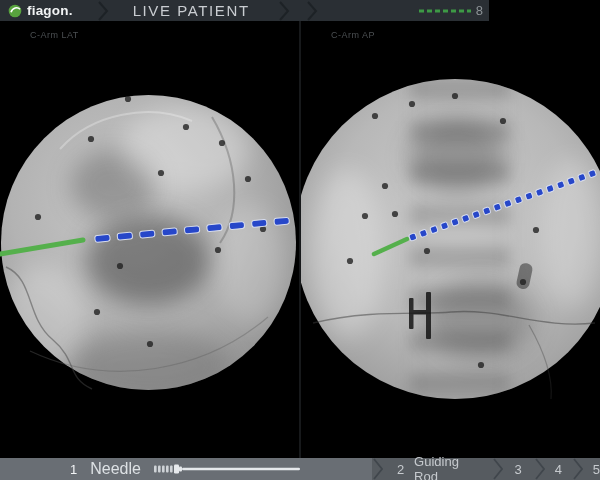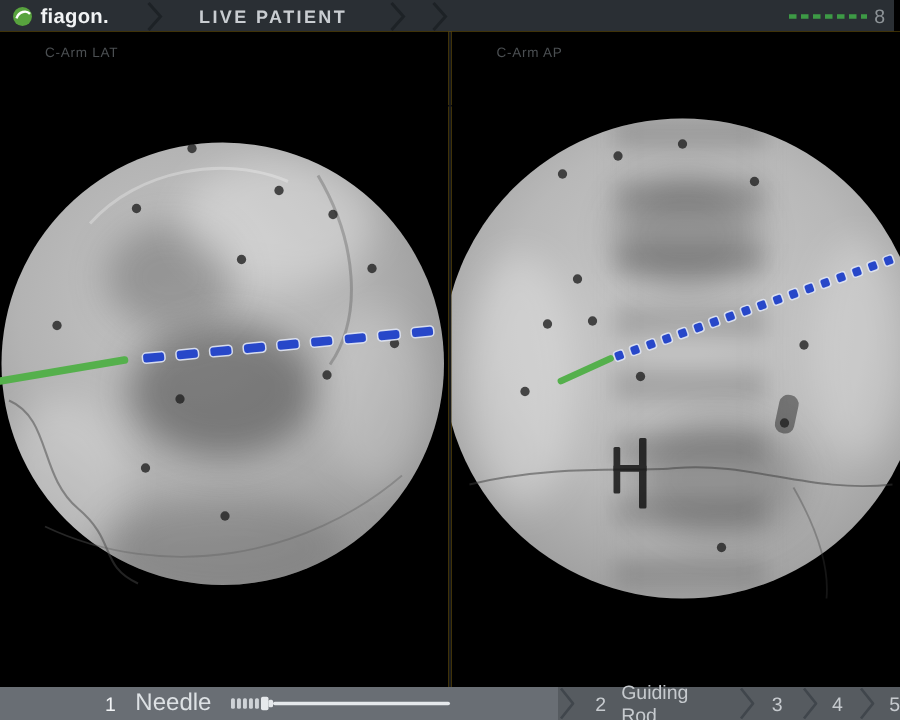--- a/index.html
+++ b/index.html
@@ -1,26 +1,26 @@
 <!DOCTYPE html>
 <html style="--green: #55b04c;"><head>
 <meta charset="utf-8">
 <style>
   * { margin:0; padding:0; box-sizing:border-box; }
   html,body { background:#000; }
   body { font-family:"Liberation Sans", sans-serif; }
   .app { position:relative; width:600px; height:480px; background:#000; overflow:hidden; }
 
   
-  .topbar { position:absolute; left:0; top:0; width:596px; height:21px;
+  .topbar { position:absolute; left:0; top:0; width:489px; height:21px;
             background:#2a2f34; display:flex; align-items:center;gap:12px; }
   .brand { display:flex; align-items:center; gap:5px; padding:0 10px 0 8px; height:100%; }
   .brand-text { color:#f1f3f4; font-size:13.5px; font-weight:bold; letter-spacing:.2px; }
   .chev-top { display:block; margin:0 2px; }
-  .nav-label { color:#c9cdd1; font-size:12px; font-weight:bold; letter-spacing:1.6px;
+  .nav-label { color:#c9cdd1; font-size:15px; font-weight:normal; letter-spacing:1.6px;
                padding:0 14px 0 10px; }
   .topbar-spacer { flex:1; }
   .tool-indicator { display:flex; align-items:center; gap:4px; padding-right:6px; }
   .tool-count { color:#8d9397; font-size:13px; }
 
   
   .main { position:absolute; left:0; top:21px; width:600px; height:441px; background:#eab308;
           display:flex; }
   .panel { position:relative; width:299px; height:437px; background:#000; overflow:hidden; }
   .vdivider { width:2px; height:437px; background:#17191b; }

